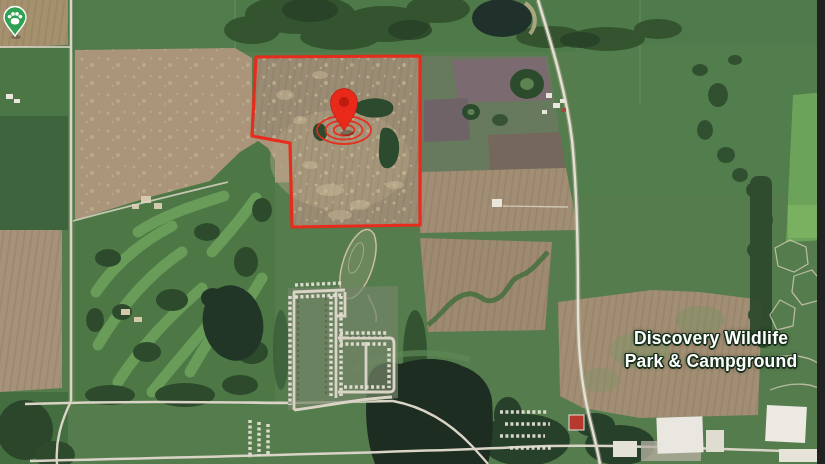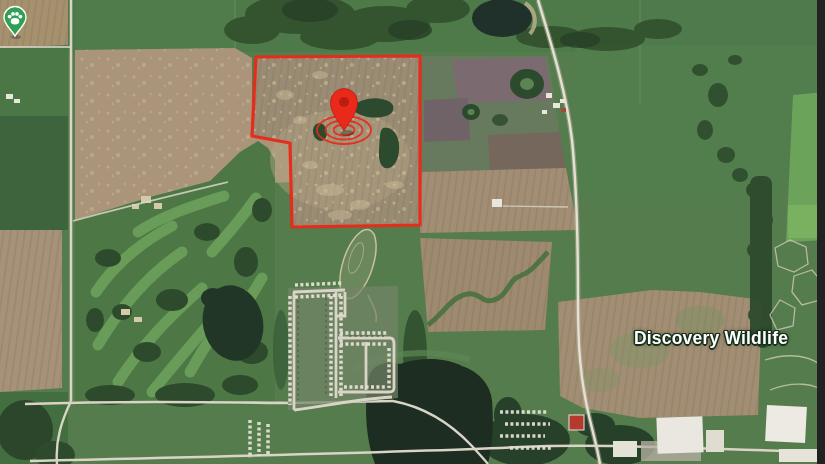--- a/index.html
+++ b/index.html
@@ -282,20 +282,21 @@
     </g>
     <g style="pointer-events:auto;cursor:pointer;">
       <ellipse cx="347" cy="133" rx="7" ry="3" fill="rgba(0,0,0,.28)"></ellipse>
       <path d="M344,131 C337.5,119.5 330.5,113.5 330.5,102 A13.5,13.5 0 1 1 357.5,102 C357.5,113.5 350.5,119.5 344,131 Z" fill="#e9291a" stroke="#a8150a" stroke-width=".6"></path>
       <circle cx="344" cy="102" r="5" fill="#8f1108" opacity=".5"></circle>
     </g>
   </svg>
 
   <div class="poi-label">
     <div>Discovery Wildlife</div>
+    <div>Park &amp; Campground</div>
   </div>
 
   <svg class="paw-pin" viewBox="0 0 30 40">
     <ellipse cx="16" cy="37" rx="5" ry="2" fill="rgba(0,0,0,.25)"></ellipse>
     <path d="M15,36 C11,29 4,24.5 4,17.5 A11,11 0 1 1 26,17.5 C26,24.5 19,29 15,36 Z" fill="#2fa152" stroke="#fdfdfd" stroke-width="1.4"></path>
     <g fill="#ffffff">
       <ellipse cx="15" cy="21.3" rx="4.3" ry="3.2"></ellipse>
       <circle cx="9.6" cy="16.6" r="1.9"></circle>
       <circle cx="13" cy="13.9" r="1.9"></circle>
       <circle cx="17" cy="13.9" r="1.9"></circle>

